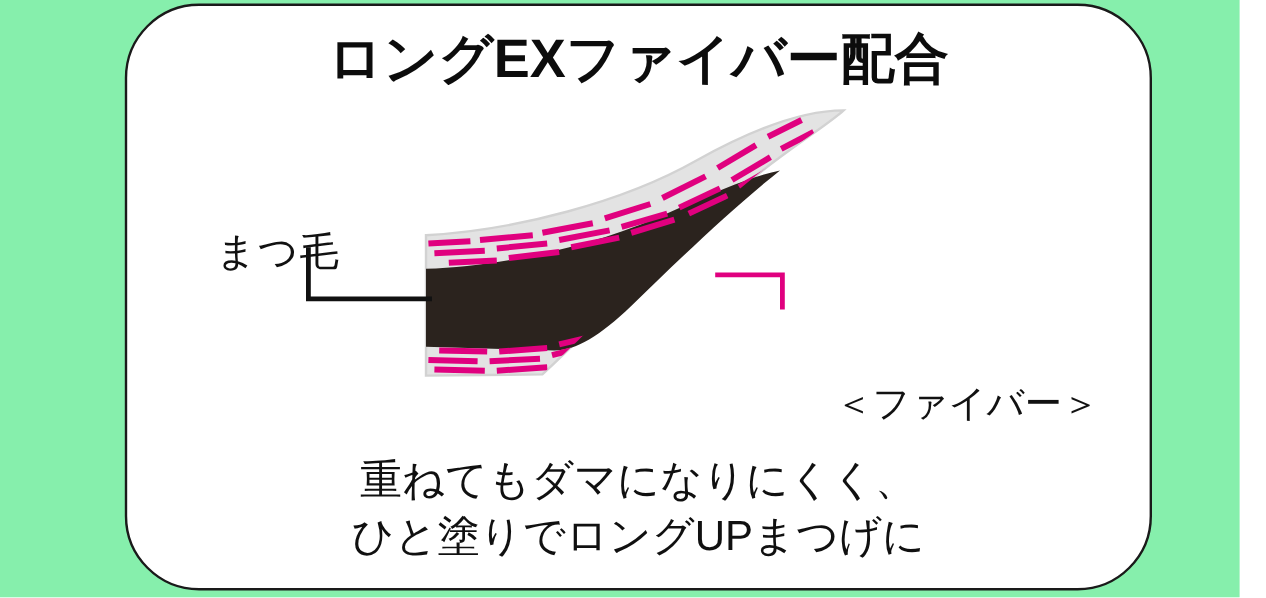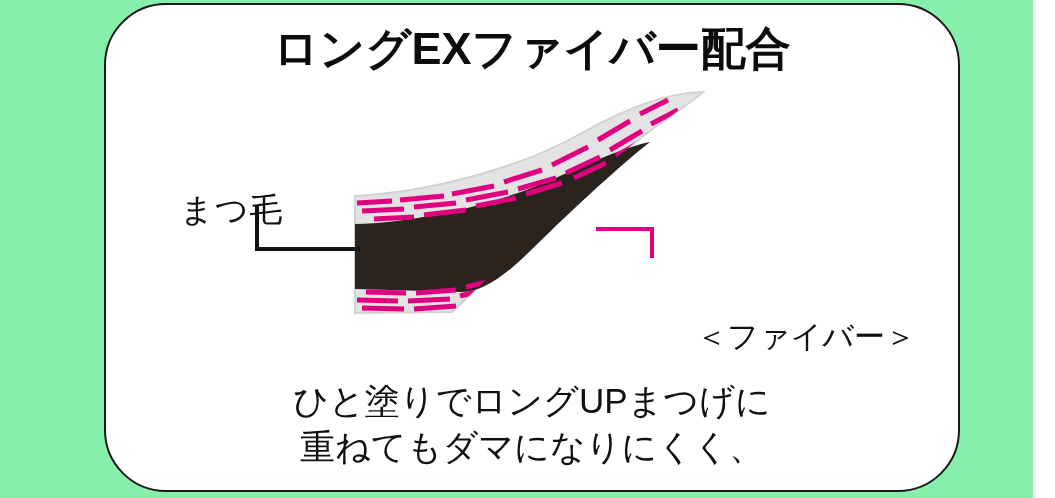--- a/index.html
+++ b/index.html
@@ -214,17 +214,17 @@
 
     <g>
       <path d="M596,229 L652,229 L652,258" fill="none" stroke="#e0007f" stroke-width="4"></path>
     </g>
   </svg>
 
   <div class="lbl-lash">まつ毛</div>
   <div class="lbl-image">＜ファイバー＞</div>
 
   <div class="caption">
+    <div>重ねてもダマになりにくく、</div>
     <div>ひと塗りでロングUPまつげに</div>
-    <div>重ねてもダマになりにくく、</div>
   </div>
 
 </div>
 
 </body></html>

